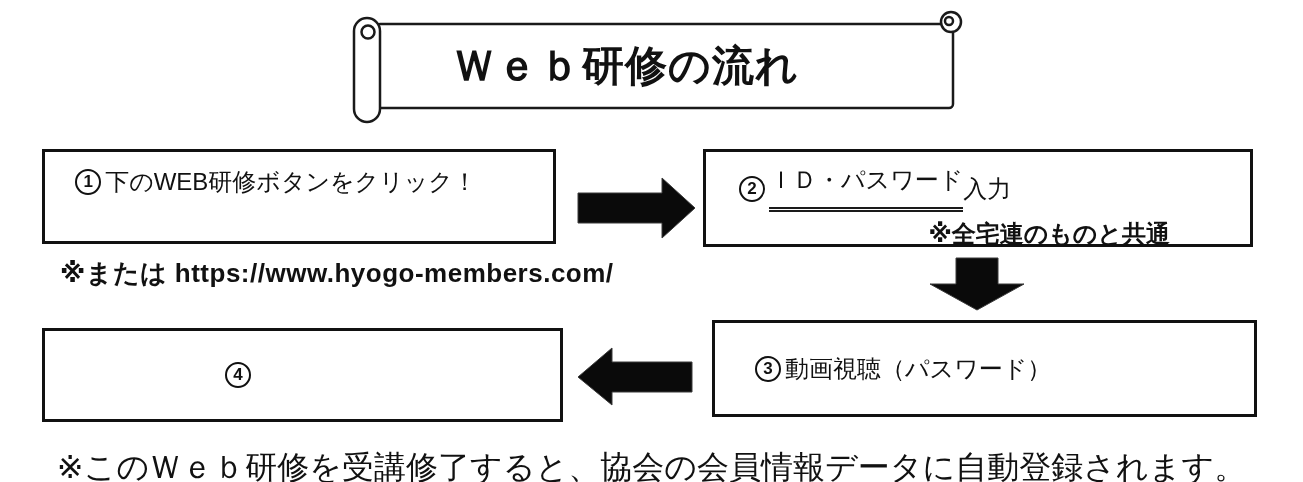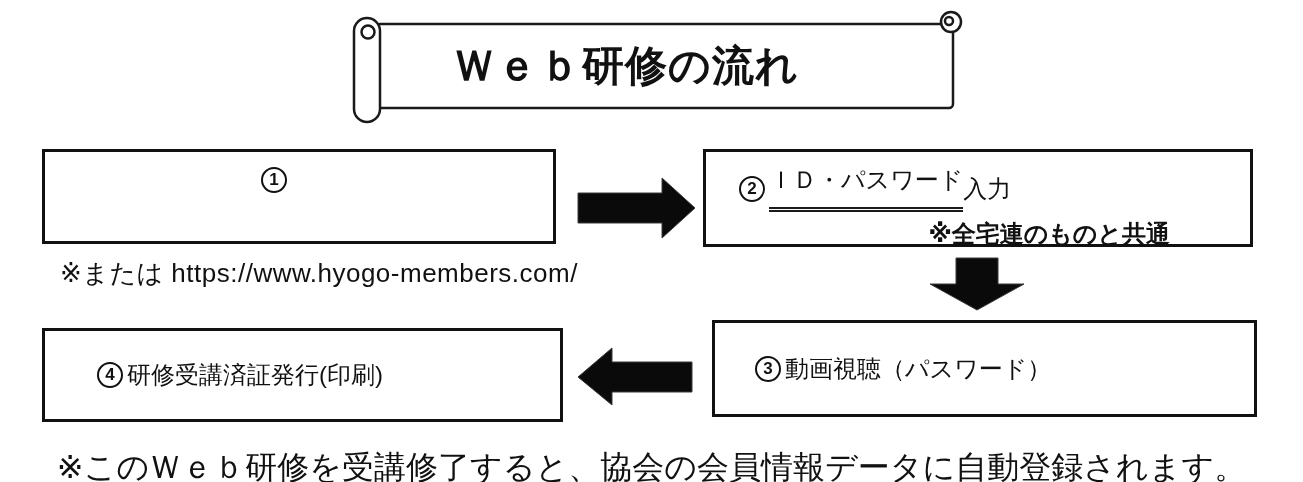--- a/index.html
+++ b/index.html
@@ -35,21 +35,21 @@
     display:inline-flex; flex:none; width:26px; height:26px; box-sizing:border-box;
     border:2px solid #111; border-radius:50%;
     align-items:center; justify-content:center;
     font-size:17px; font-weight:600; margin-right:4px;
   }
   .dbl-underline { border-bottom:5px double #1a1a1a; padding-bottom:12px; }
 
   
   .url-note {
     position:absolute; left:60px; top:256px;
-    font-size:26px; font-weight:normal; letter-spacing:0.5px; white-space:nowrap;
+    font-size:26px; font-weight:bold; letter-spacing:0.5px; white-space:nowrap;
   }
   .footer-note {
     position:absolute; left:0; top:446px; width:100%; text-align:center;
     font-size:32px; font-weight:normal; white-space:nowrap;
   }
 
   
   .arrow { position:absolute; }
   .arrow-right { left:575px; top:175px; width:125px; height:70px; }
   .arrow-down  { left:928px; top:256px; width:100px; height:58px; }
@@ -70,20 +70,21 @@
 
       <rect x="6" y="16" width="26" height="104" rx="13"></rect>
       <circle cx="20" cy="30" r="6.5"></circle>
     </g>
   </svg>
   <div class="banner-title">Ｗｅｂ研修の流れ</div>
 
   <div class="box box1">
     <div class="row">
       <span class="circ">1</span>
+      <span>下のWEB研修ボタンをクリック！</span>
     </div>
   </div>
 
   <div class="url-note">※または https://www.hyogo-members.com/</div>
 
   <svg class="arrow arrow-right" viewBox="0 0 125 70" aria-hidden="true">
     <polygon points="3,18 87,18 87,3 120,33 87,63 87,48 3,48" fill="#0a0a0a" stroke="#3a3a3a" stroke-width="1"></polygon>
   </svg>
 
   <div class="box box2">
@@ -106,19 +107,18 @@
     </div>
   </div>
 
   <svg class="arrow arrow-left" viewBox="0 0 120 64" aria-hidden="true">
     <polygon points="3,33 37,4 37,18 117,18 117,48 37,48 37,61" fill="#0a0a0a" stroke="#3a3a3a" stroke-width="1"></polygon>
   </svg>
 
   <div class="box box4">
     <div class="row">
       <span class="circ">4</span>
-      <span>研修受講済証発行(印刷)</span>
     </div>
   </div>
 
   <div class="footer-note">※このＷｅｂ研修を受講修了すると、協会の会員情報データに自動登録されます。</div>
 
 </div>
 
 </body></html>

